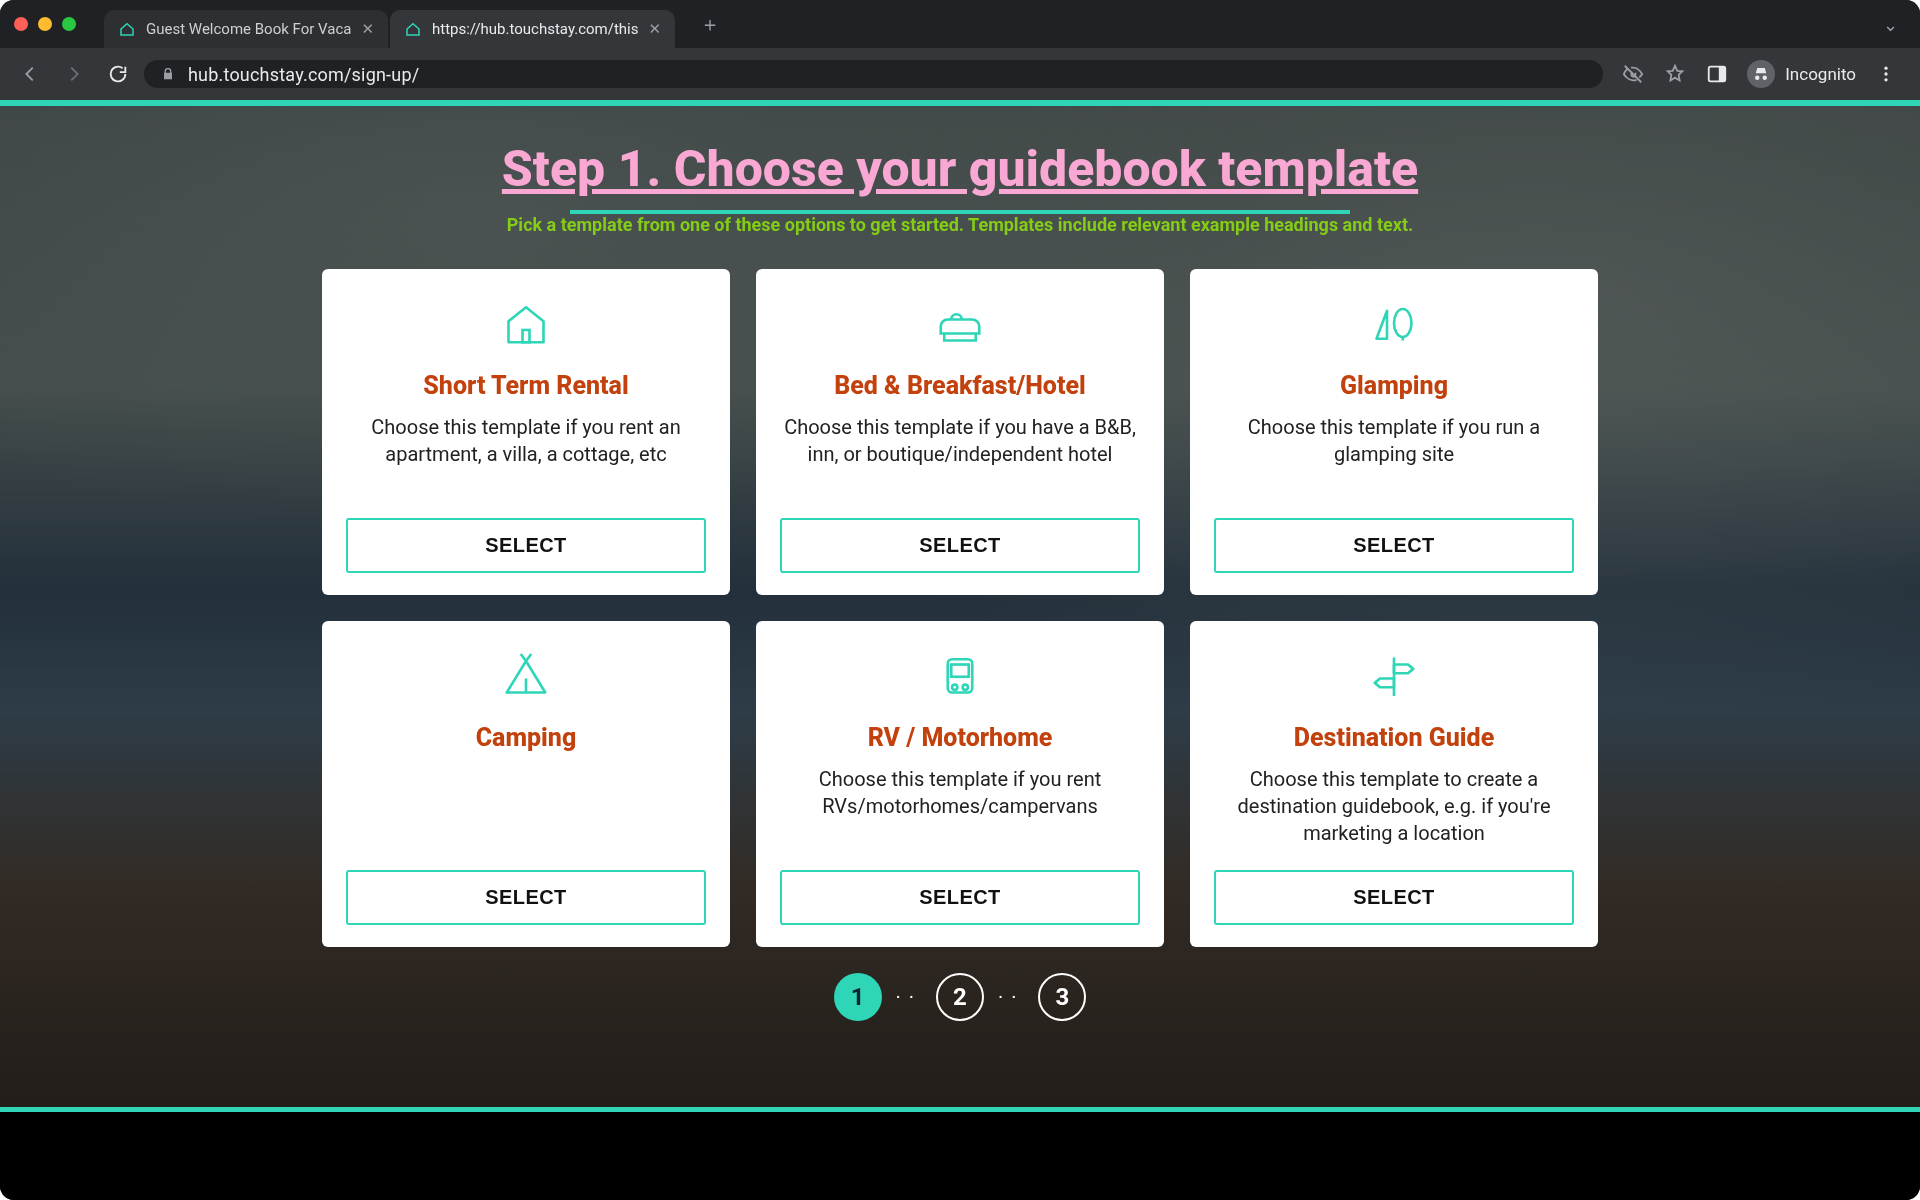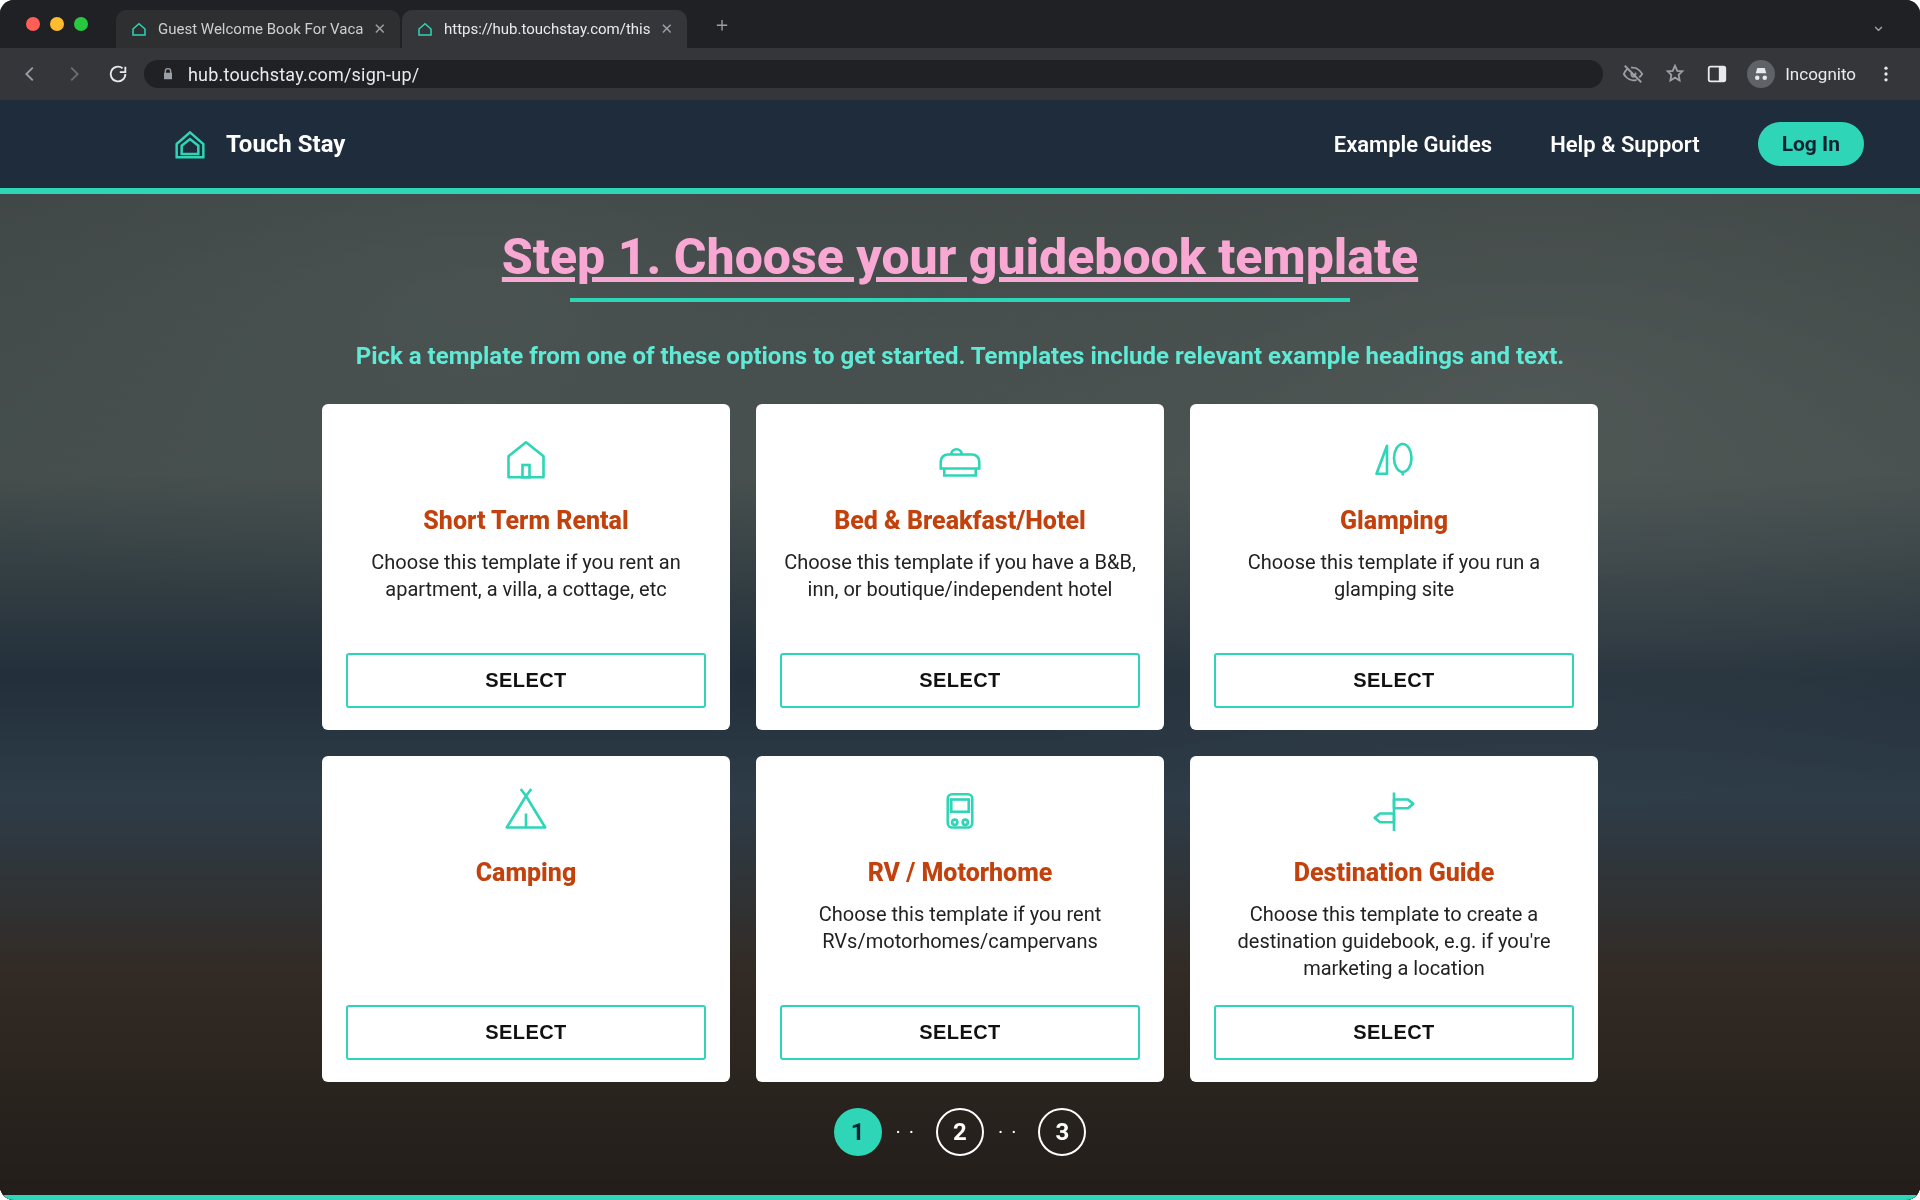--- a/index.html
+++ b/index.html
@@ -6,21 +6,21 @@
   html, body { width: 1920px; height: 1200px; font-family: -apple-system, BlinkMacSystemFont, "Segoe UI", Roboto, sans-serif; overflow: hidden; }
   
 
   
   .browser { width: 100%; height: 100%; display: flex; flex-direction: column; background: #202124; border-radius: 14px; overflow: hidden; }
   .tabstrip {
     height: 48px;
     background: #202124;
     display: flex;
     align-items: center;
-    padding: 0 26px;
+    padding: 0 14px;
     gap: 10px;
   }
   .traffic-lights { display: flex; gap: 10px; margin-right: 18px; align-items: center; }
   .traffic-light { width: 14px; height: 14px; border-radius: 50%; }
   .tl-red { background: #ff5f57; }
   .tl-yellow { background: #febc2e; }
   .tl-green { background: #28c840; }
 
   .tabs { display: flex; align-items: flex-end; height: 100%; }
   .tab {
@@ -106,21 +106,21 @@
     display:flex; flex-direction:column; align-items:center;
   }
 
   .page-title {
     color:#f9a8d4; font-size:50px; font-weight:800;
     text-align:left;
     text-decoration:underline;
   }
   .title-underline { width:780px; height:4px; background:#2fd5b7; margin-top:12px; }
   .page-subtitle {
-    color:#5eead4; font-size:24px; font-weight:700; text-align:center; margin-top:40px;
+    color:#84cc16; font-size:18px; font-weight:700; text-align:center; 
   }
 
   .cards {
     margin-top: 34px;
     display:grid;
     grid-template-columns: repeat(3, 408px);
     grid-template-rows: 326px 326px;
     gap: 26px;
   }
   .card {
@@ -246,36 +246,20 @@
             <circle cx="12" cy="5" r="2" fill="#e8eaed"></circle>
             <circle cx="12" cy="12" r="2" fill="#e8eaed"></circle>
             <circle cx="12" cy="19" r="2" fill="#e8eaed"></circle>
           </svg>
       </span>
     </div>
   </div>
 
   <div class="viewport">
 
-    <div class="site-header">
-      <div class="brand">
-        <span class="brand-mark">
-          <svg viewBox="0 0 48 48" width="40" height="40">
-            <path fill="none" stroke="#2fd5b7" stroke-width="3" d="M8 24 24 10l16 14v16H8z"></path>
-            <path fill="none" stroke="#2fd5b7" stroke-width="3" d="M14 26 24 18l10 8v10H14z"></path>
-          </svg>
-        </span>
-        <span class="brand-name">Touch Stay</span>
-      </div>
-      <div class="header-nav">
-        <span class="header-link">Example Guides</span>
-        <span class="header-link">Help &amp; Support</span>
-        <span class="login-btn">Log In</span>
-      </div>
-    </div>
     <div class="teal-strip"></div>
 
     <div class="hero">
       <div class="hero-bg"></div>
       <div class="hero-overlay"></div>
 
       <div class="hero-inner">
         <h1 class="page-title">Step 1. Choose your guidebook template</h1>
         <div class="title-underline"></div>
         <p class="page-subtitle">Pick a template from one of these options to get started. Templates include relevant example headings and text.</p>

